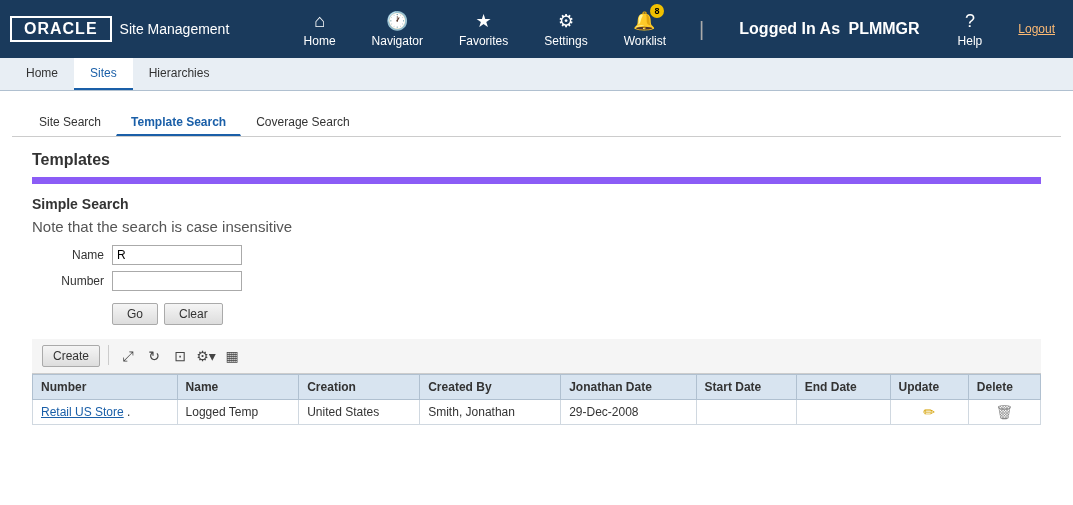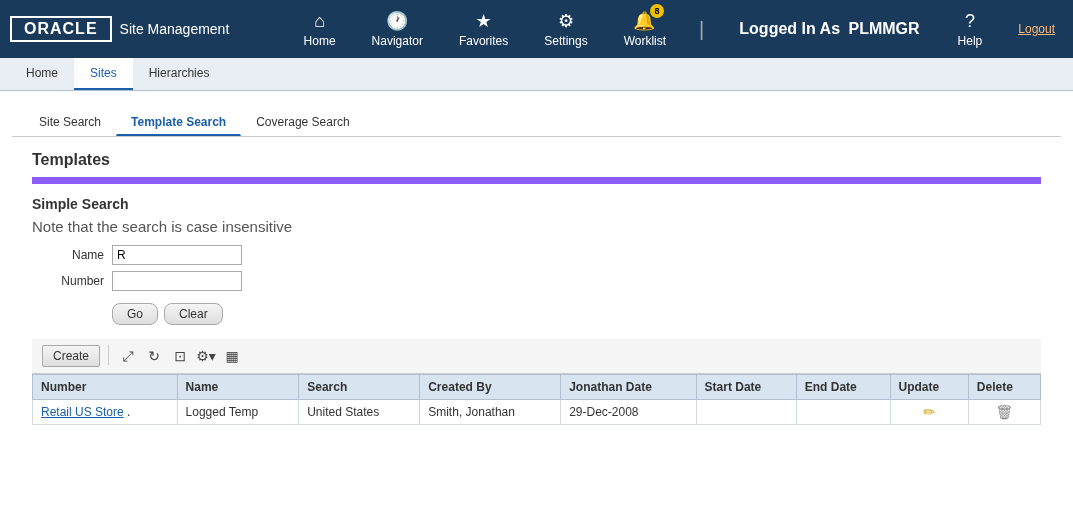--- a/index.html
+++ b/index.html
@@ -185,21 +185,21 @@
       display: flex;
       gap: 6px;
     }
     .btn {
       padding: 3px 14px;
       font-size: 12px;
       cursor: pointer;
       border: 1px solid #aaa;
       background: linear-gradient(to bottom, #f5f5f5, #ddd);
       color: #333;
-      border-radius: 8px;
+      border-radius: 2px;
     }
 
     
     .toolbar {
       display: flex;
       padding: 6px 10px;
       border-bottom: 1px solid #ccc;
       background: #f5f5f5;
       gap: 4px;
       margin-top: 14px;
@@ -341,21 +341,21 @@
       <div class="toolbar-icon" title="Detach">⊡</div>
       <div class="toolbar-icon" title="Settings">⚙▾</div>
       <div class="toolbar-icon" title="Grid view">▦</div>
     </div>
 
     <table class="data-table">
       <thead>
         <tr>
           <th>Number</th>
           <th>Name</th>
-          <th>Search</th>
+          <th>Creation</th>
           <th>Created By</th>
           <th>Jonathan Date</th>
           <th>Start Date</th>
           <th>End Date</th>
           <th>Update</th>
           <th>Delete</th>
         </tr>
       </thead>
       <tbody>
         <tr>

